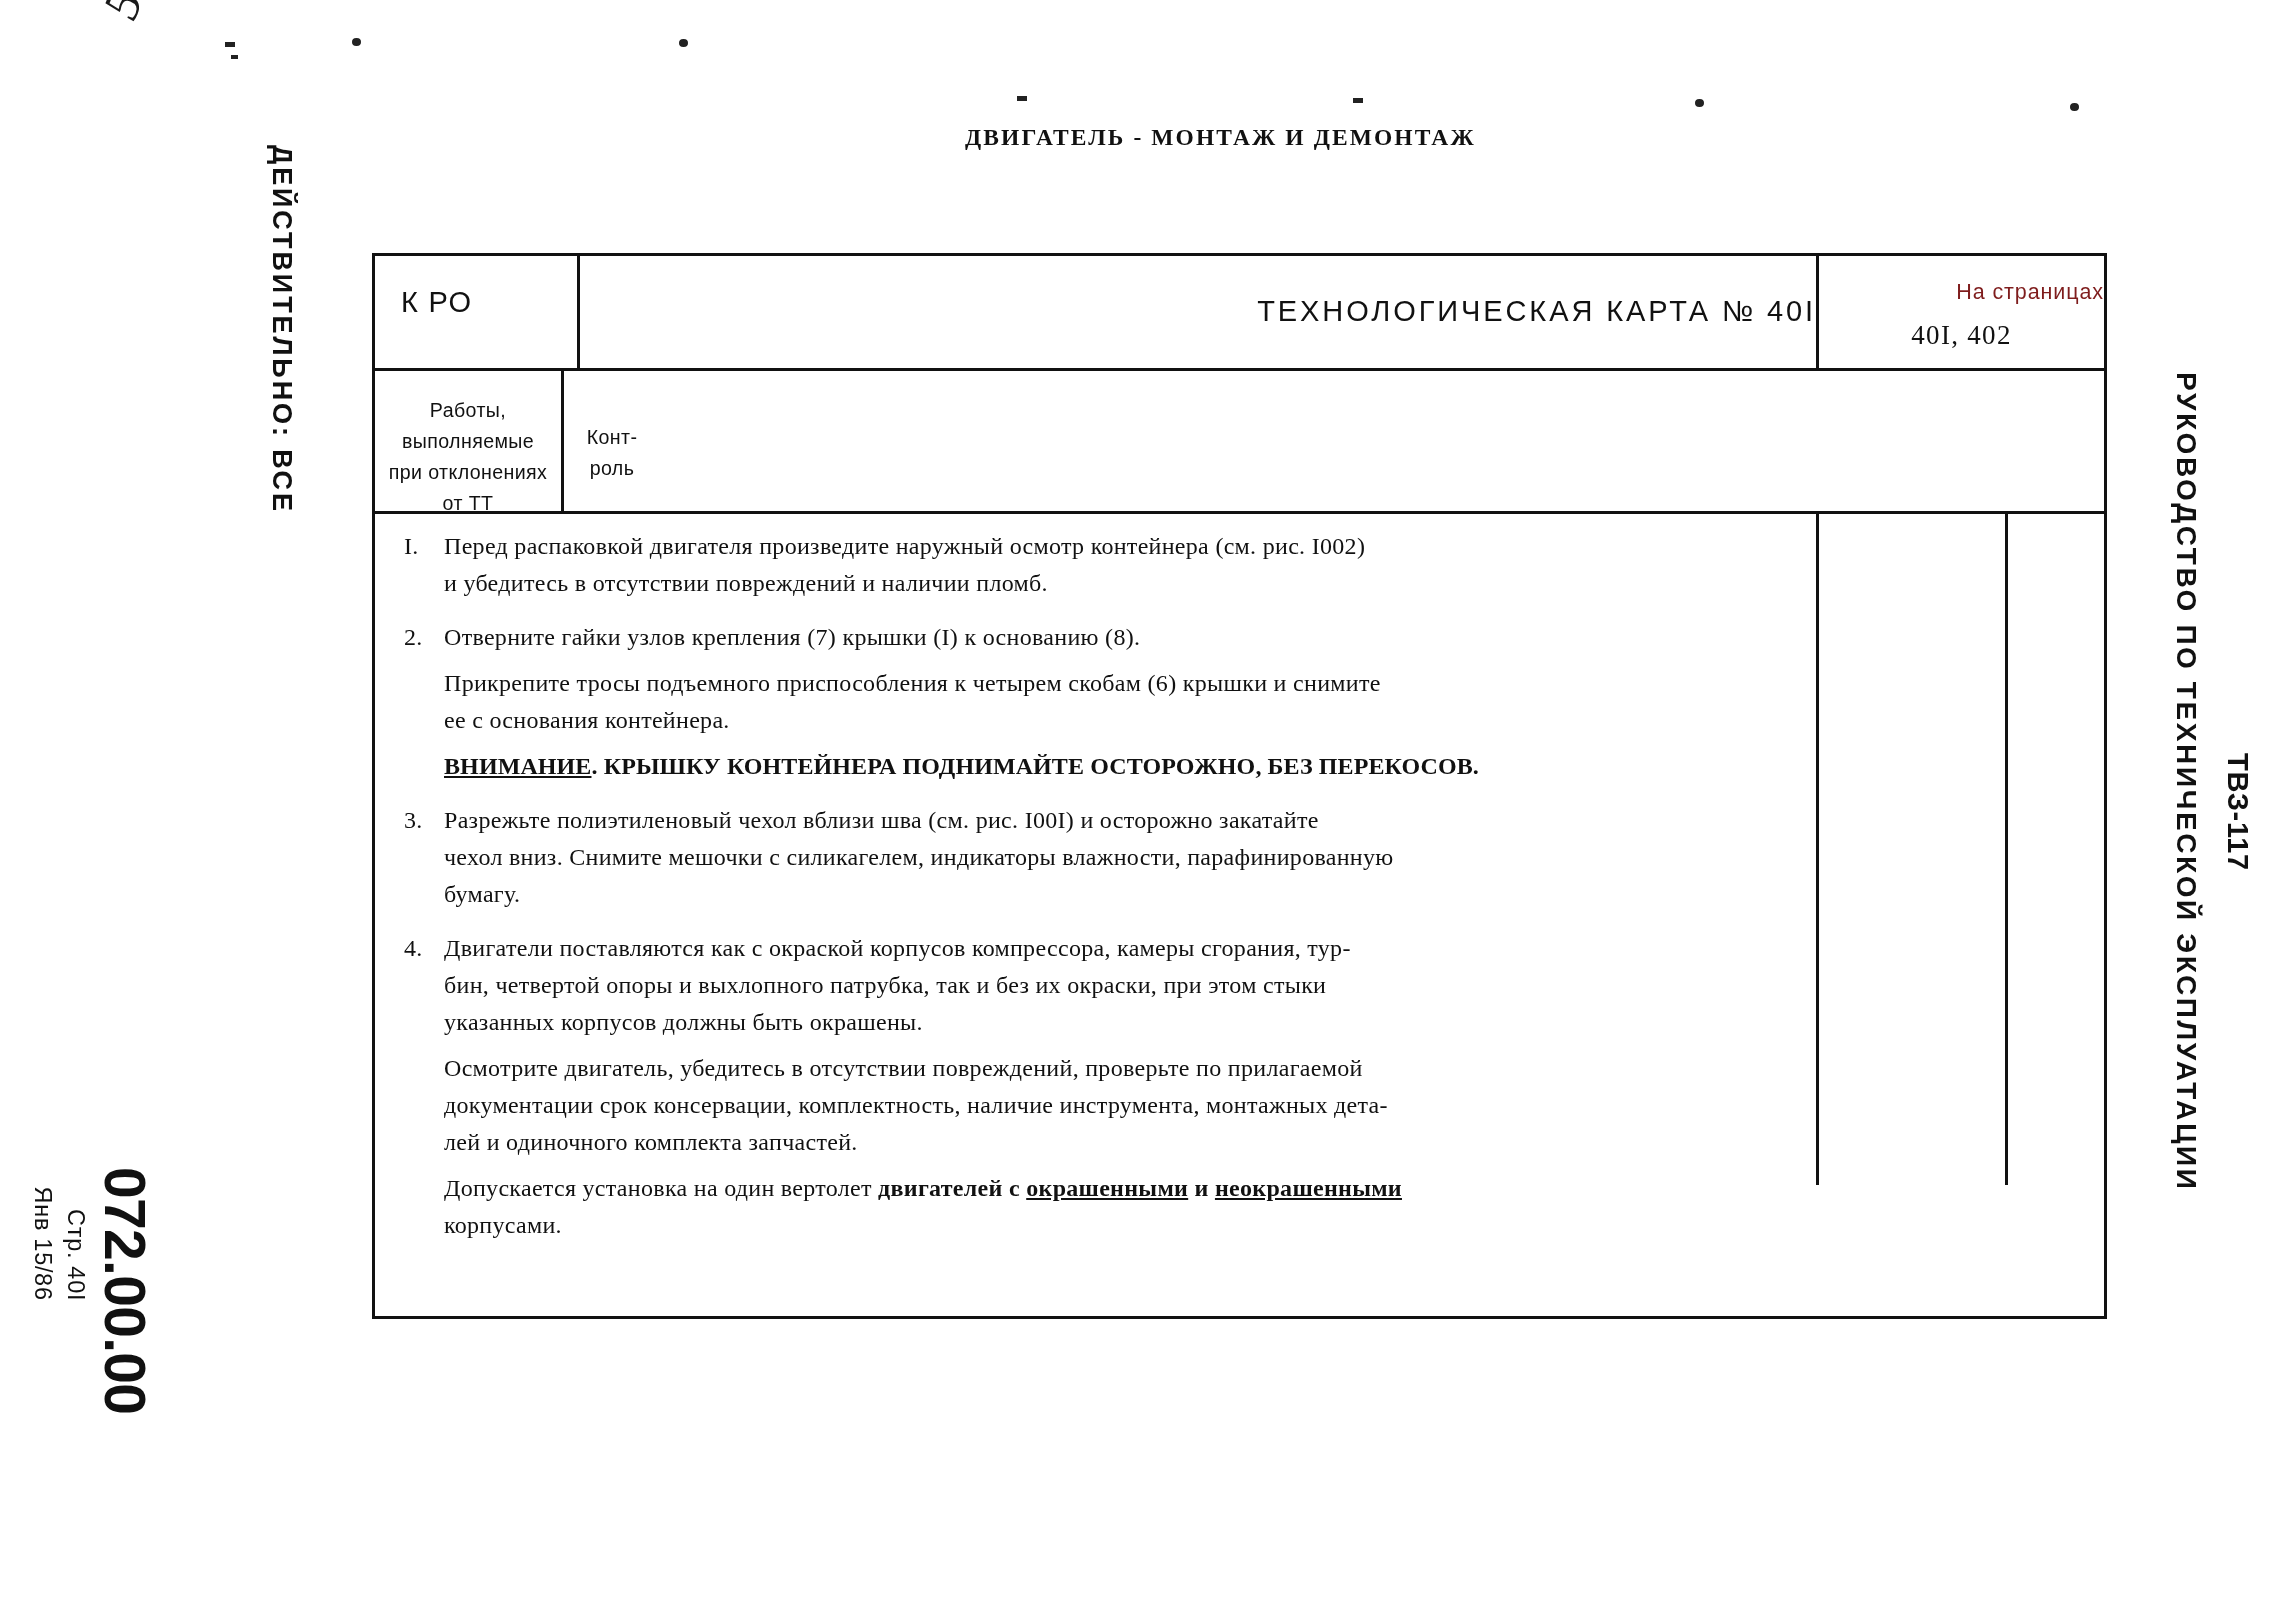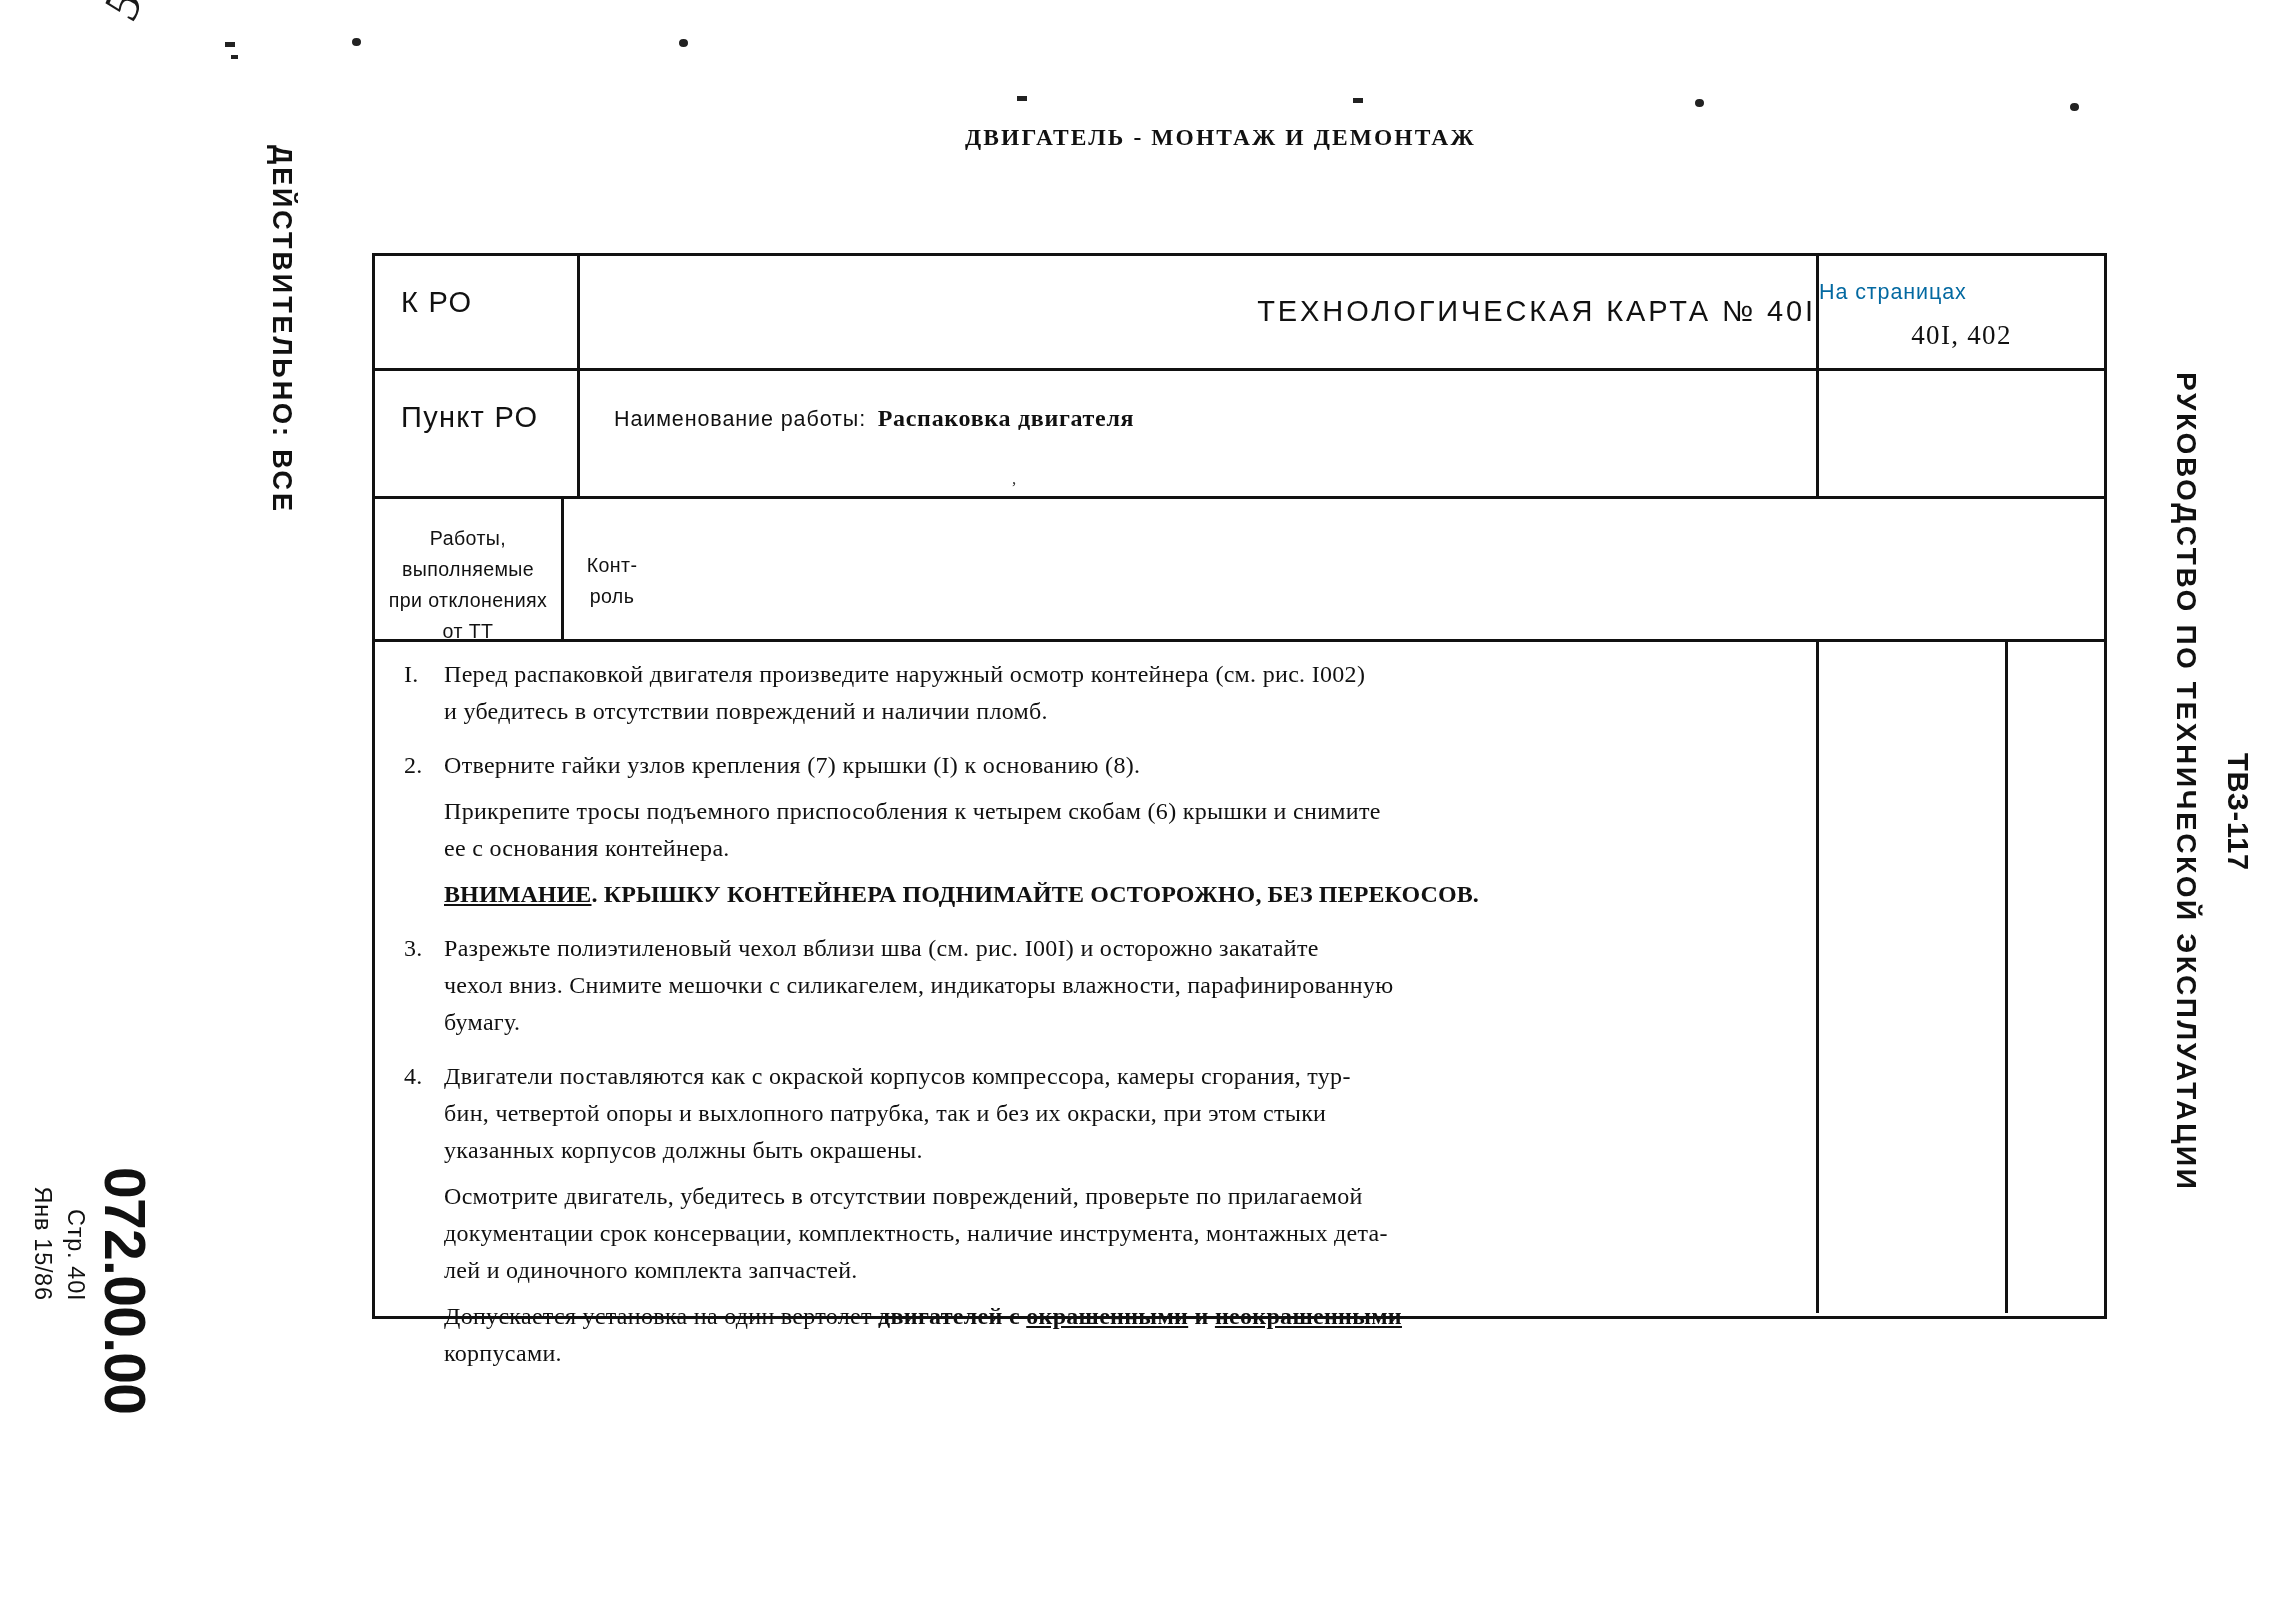--- a/index.html
+++ b/index.html
@@ -171,25 +171,25 @@
     text-align: right;
     font-family: "Liberation Sans", sans-serif;
     font-size: 29px;
     letter-spacing: 2.9px;
     color: #111;
   }
   #pages-label {
     position: absolute;
     left: 0; right: 0;
     top: 23.5px;
-    text-align: left;
+    text-align: right;
     font-family: "Liberation Sans", sans-serif;
     font-size: 21.5px;
     letter-spacing: 0.9px;
-    color: #0369a1;
+    color: #7f1d1d;
   }
   #pages-value {
     position: absolute;
     left: 0; right: 0;
     top: 64px;
     text-align: center;
     font-family: "Liberation Serif", serif;
     font-size: 27px;
     letter-spacing: 1.3px;
     color: #111;
@@ -333,32 +333,20 @@
       </div>
       <div class="cell c-main">
         <div id="card-title">ТЕХНОЛОГИЧЕСКАЯ  КАРТА  № 40I</div>
       </div>
       <div class="cell c-pages">
         <div id="pages-label">На страницах</div>
         <div id="pages-value">40I, 402</div>
       </div>
     </div>
 
-    <div class="trow" id="row-work">
-      <div class="cell c-ref">
-        <div class="ref-label">Пункт РО</div>
-      </div>
-      <div class="cell c-main">
-        <div id="work-line">
-          <span>Наименование работы:</span><span class="wv">Распаковка двигателя</span>
-        </div>
-        <div id="work-stray">,</div>
-      </div>
-      <div class="cell c-pages"></div>
-    </div>
 
     <div class="trow" id="row-colhead">
       <div class="cell c-dev">
         <div class="stacked-head" style="white-space:pre-line;">Работы,
 выполняемые
 при отклонениях
 от ТТ</div>
       </div>
       <div class="cell c-ctrl">
         <div class="ctrl-head" style="white-space:pre-line;">Конт-

